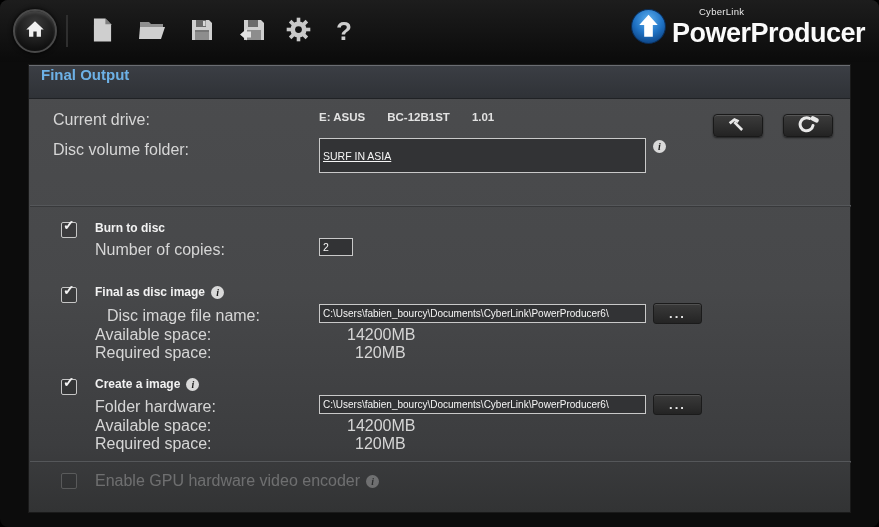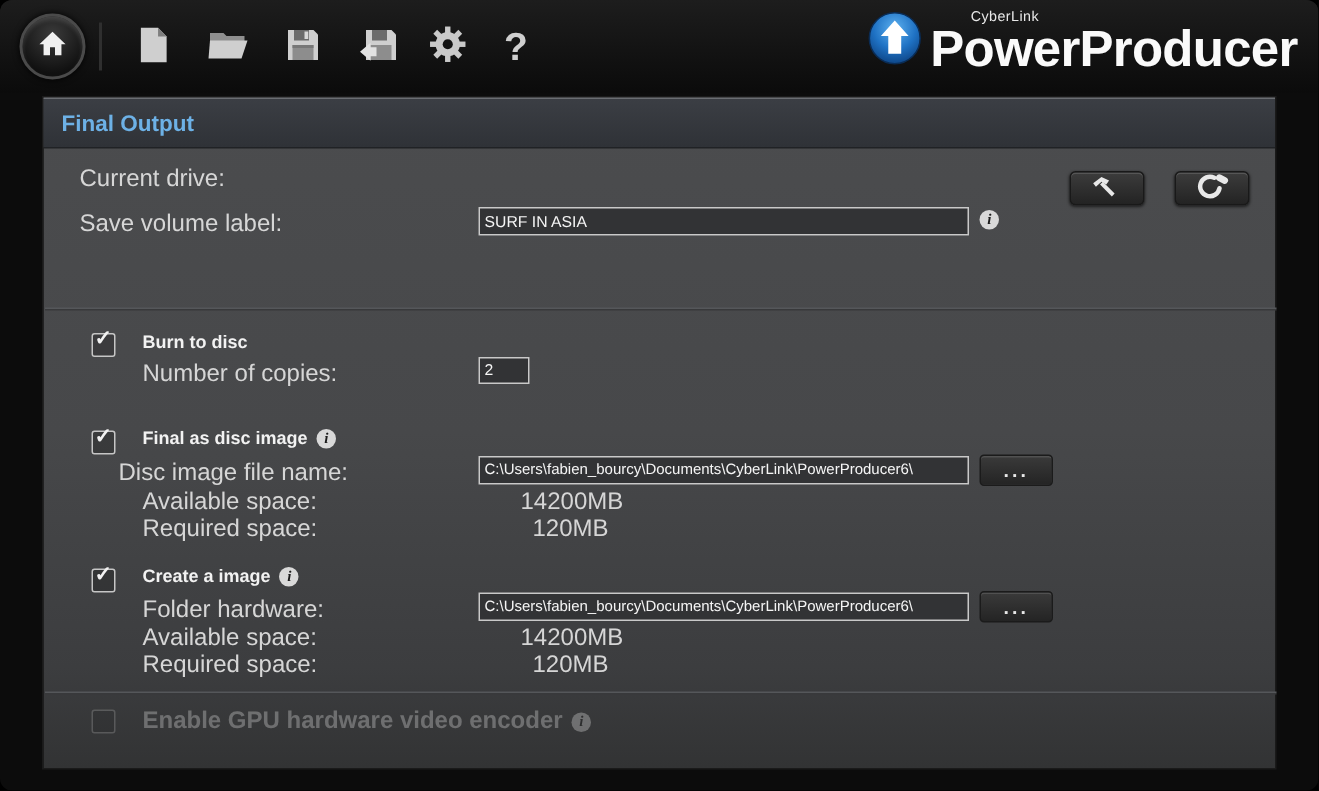--- a/index.html
+++ b/index.html
@@ -12,28 +12,28 @@
             background:radial-gradient(circle at 50% 30%,#3a3a3a,#101010 75%);
             border:2px solid #4a4a4a;box-shadow:0 0 5px #000, inset 0 2px 3px rgba(255,255,255,.15);
             display:flex;align-items:center;justify-content:center;cursor:pointer;}
   .tsep{position:absolute;left:66px;top:15px;width:2px;height:32px;background:#2f2f2f;}
   .tbtn{position:absolute;top:13px;width:40px;height:36px;background:none;border:none;padding:0;
         display:flex;align-items:center;justify-content:center;cursor:pointer;}
   .help-glyph{font-size:26px;font-weight:bold;color:#cfcfcf;line-height:1;}
   .logo{position:absolute;right:14px;top:7px;display:flex;align-items:center;}
   .logo-text{display:flex;flex-direction:column;margin-left:5px;}
   .brand-small{font-size:9.5px;color:#e8e8e8;margin-left:27px;line-height:10px;letter-spacing:.3px;}
-  .brand-large{font-size:34px;font-weight:bold;color:#fafafa;line-height:32px;letter-spacing:-.5px;}
+  .brand-large{font-size:27px;font-weight:bold;color:#fafafa;line-height:32px;letter-spacing:-.5px;}
   
   .panel{position:absolute;left:28px;top:64px;width:823px;height:449px;border:1px solid #1a1a1a;
          box-sizing:border-box;background:linear-gradient(180deg,#4b4c4e 0%,#47484a 50%,#3c3d3f 85%,#323334 100%);}
   .panel-header{position:absolute;left:0;top:0;width:100%;height:34px;box-sizing:border-box;
                 background:linear-gradient(180deg,#3b3e44 0%,#2f3237 100%);
                 border-top:1px solid #6a6d72;border-bottom:1px solid #202225;
-                display:flex;align-items:center;padding-left:12px;}
+                display:flex;align-items:flex-start;padding-left:12px;}
   .panel-title{font-size:15px;font-weight:bold;color:#6db1e6;}
   .lbl{position:absolute;font-size:16px;color:#d6d6d6;white-space:nowrap;}
   .bold-lbl{font-weight:bold;color:#f2f2f2;font-size:12px;text-align:center;}
   .drive-vals{position:absolute;display:flex;gap:22px;font-size:11.5px;color:#e2e2e2;font-weight:bold;}
   .field{position:absolute;background:#323335;border:1px solid #c9c9c9;color:#f5f5f5;
          font-size:10.5px;padding:1px 3px;font-family:"Liberation Sans",sans-serif;
          box-sizing:border-box;white-space:nowrap;overflow:hidden;outline:none;}
   .path-field{font-size:10px;}
   .browse{position:absolute;width:49px;height:21px;border-radius:3px;cursor:pointer;
           background:linear-gradient(180deg,#3a3a3a,#242424);border:1px solid #1b1b1b;
@@ -147,60 +147,65 @@
       </span>
     </div>
   </div>
 
   <div class="panel">
     <div class="panel-header">
       <span class="panel-title">Final Output</span>
     </div>
 
     <span class="lbl" style="left:24px;top:46px">Current drive:</span>
+    <span class="drive-vals" style="left:290px;top:46px">
+      <span>E: ASUS</span>
+      <span>BC-12B1ST</span>
+      <span>1.01</span>
+    </span>
     <button class="tool-btn" style="left:684px;top:49px">
       <span>
         <svg width="24" height="16" viewBox="0 0 26 16">
             <g fill="#e8e8e8">
               <path d="M3 6 L9 1.5 L14.5 4 L12.5 7 L9 5 L5 8.5 Z"></path>
               <path d="M10 5 L18.5 13.5 L16.5 15.5 L8 7 Z"></path>
             </g>
           </svg>
       </span>
     </button>
     <button class="tool-btn" style="left:754px;top:49px">
       <span>
         <svg width="26" height="17" viewBox="0 0 26 17">
             <path d="M14.5 2.5 A6.5 6.5 0 1 0 18 9.5" stroke="#e8e8e8" stroke-width="3" fill="none" stroke-linecap="round"></path>
             <rect x="15.5" y="1" width="8.5" height="4.6" rx="2.3" fill="#e8e8e8" transform="rotate(28 19.5 3.2)"></rect>
           </svg>
       </span>
     </button>
 
-    <span class="lbl" style="left:24px;top:76px">Save volume label:</span>
-    <input class="field" style="left: 290px; top: 73px; width: 327px; height: 19px;" value="SURF IN ASIA">
+    <span class="lbl" style="left:24px;top:76px">Disc volume folder:</span>
+    <input class="field" style="left: 290px; top: 73px; width: 327px; height: 35px; text-decoration: underline;" value="SURF IN ASIA">
     <span class="info abs" style="left:624px;top:75px">i</span>
 
     <div class="divider" style="top:140px"></div>
 
     <span class="cb" style="left:32px;top:157px">
       <span class="tick">✓</span>
     </span>
     <span class="lbl bold-lbl" style="left:66px;top:156px">Burn to disc</span>
     <span class="lbl" style="left:66px;top:176px">Number of copies:</span>
     <input class="field" style="left: 290px; top: 173px; width: 34px; height: 18px;" value="2">
 
     <span class="cb" style="left:32px;top:222px">
       <span class="tick">✓</span>
     </span>
     <span class="title-row" style="left:66px;top:220px">
       <span class="lbl bold-lbl" style="position:static">Final as disc image</span>
       <span class="info">i</span>
     </span>
-    <span class="lbl" style="left:50px;top:242px">Disc image file name:</span>
+    <span class="lbl" style="left:78px;top:242px">Disc image file name:</span>
     <input class="field path-field" style="left: 290px; top: 239px; width: 327px; height: 19px;" value="C:\Users\fabien_bourcy\Documents\CyberLink\PowerProducer6\">
     <button class="browse" style="left:624px;top:238px">...</button>
     <span class="lbl" style="left:66px;top:261px">Available space:</span>
     <span class="lbl" style="left:318px;top:261px">14200MB</span>
     <span class="lbl" style="left:66px;top:279px">Required space:</span>
     <span class="lbl" style="left:326px;top:279px">120MB</span>
 
     <span class="cb" style="left:32px;top:314px">
       <span class="tick">✓</span>
     </span>
@@ -214,18 +219,18 @@
     <span class="lbl" style="left:66px;top:352px">Available space:</span>
     <span class="lbl" style="left:318px;top:352px">14200MB</span>
     <span class="lbl" style="left:66px;top:370px">Required space:</span>
     <span class="lbl" style="left:326px;top:370px">120MB</span>
 
     <div class="divider" style="top:396px"></div>
 
     <div class="disabled-section">
       <span class="cb" style="left:32px;top:408px;border-color:#9a9a9a"></span>
       <span class="title-row" style="left:66px;top:407px">
-        <span class="lbl" style="position:static;font-weight:bold">Enable GPU hardware video encoder</span>
+        <span class="lbl" style="position:static;font-weight:normal">Enable GPU hardware video encoder</span>
         <span class="info">i</span>
       </span>
     </div>
   </div>
 </div>
 
 </body></html>

